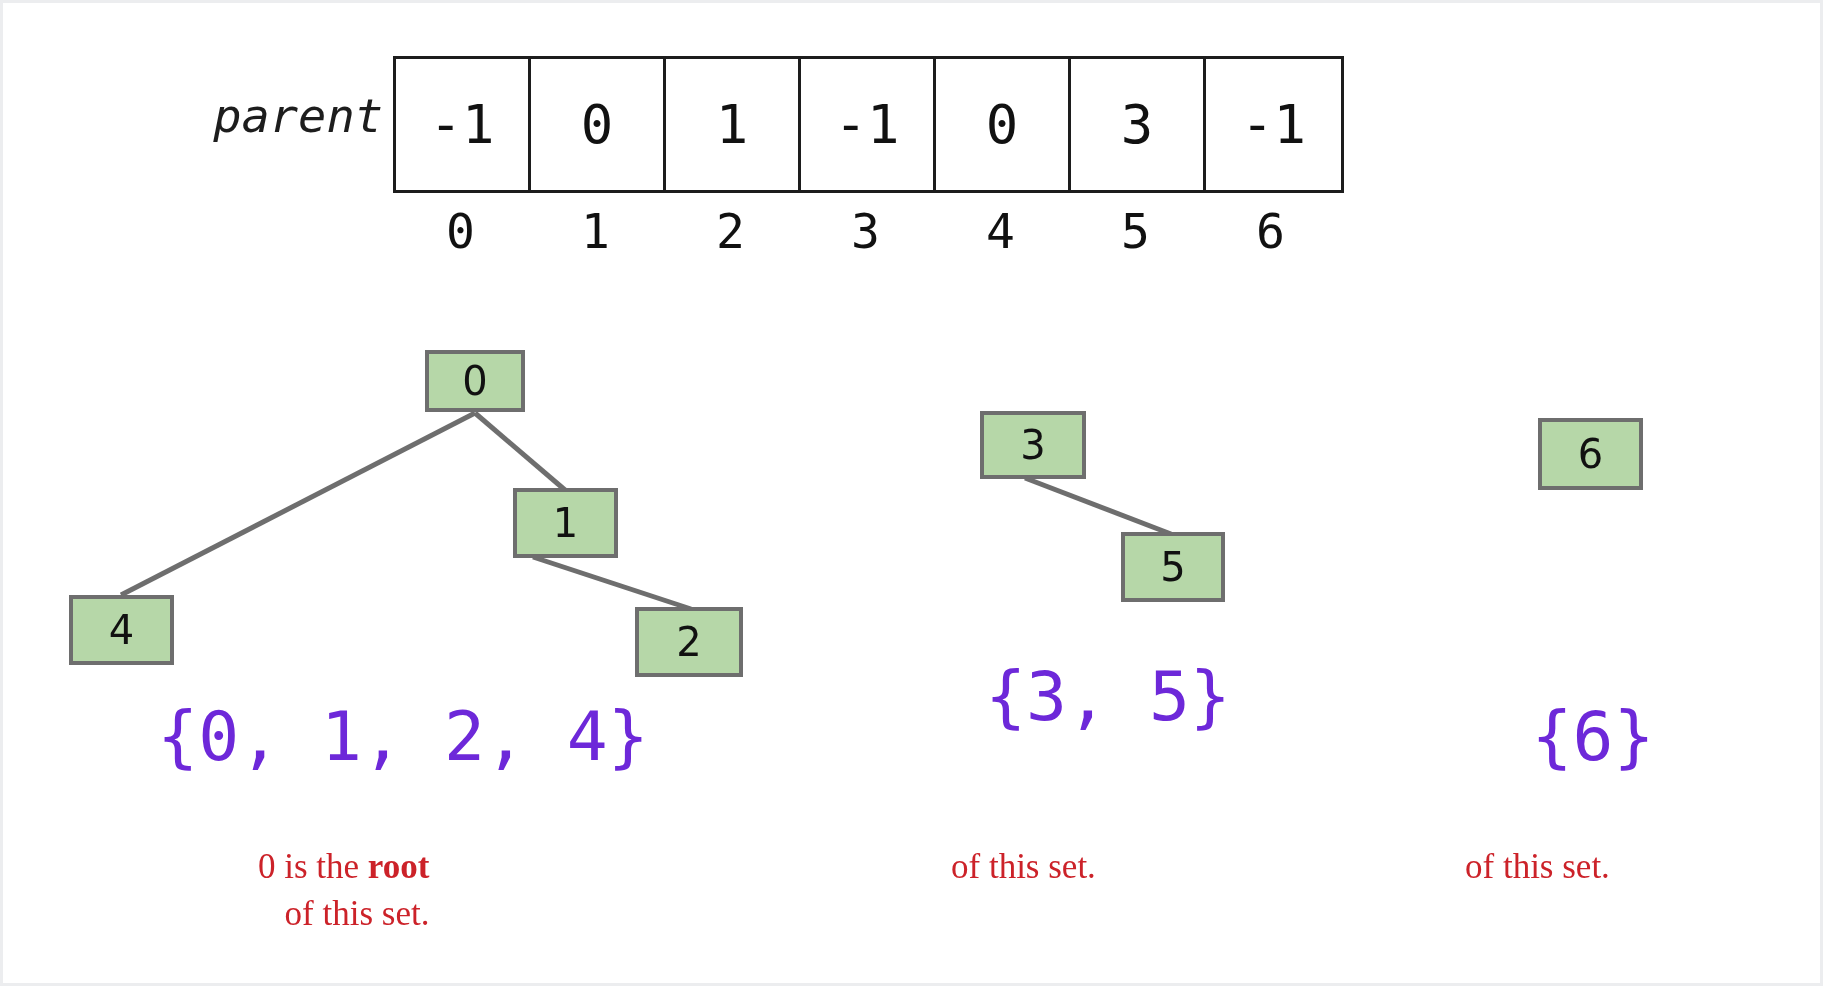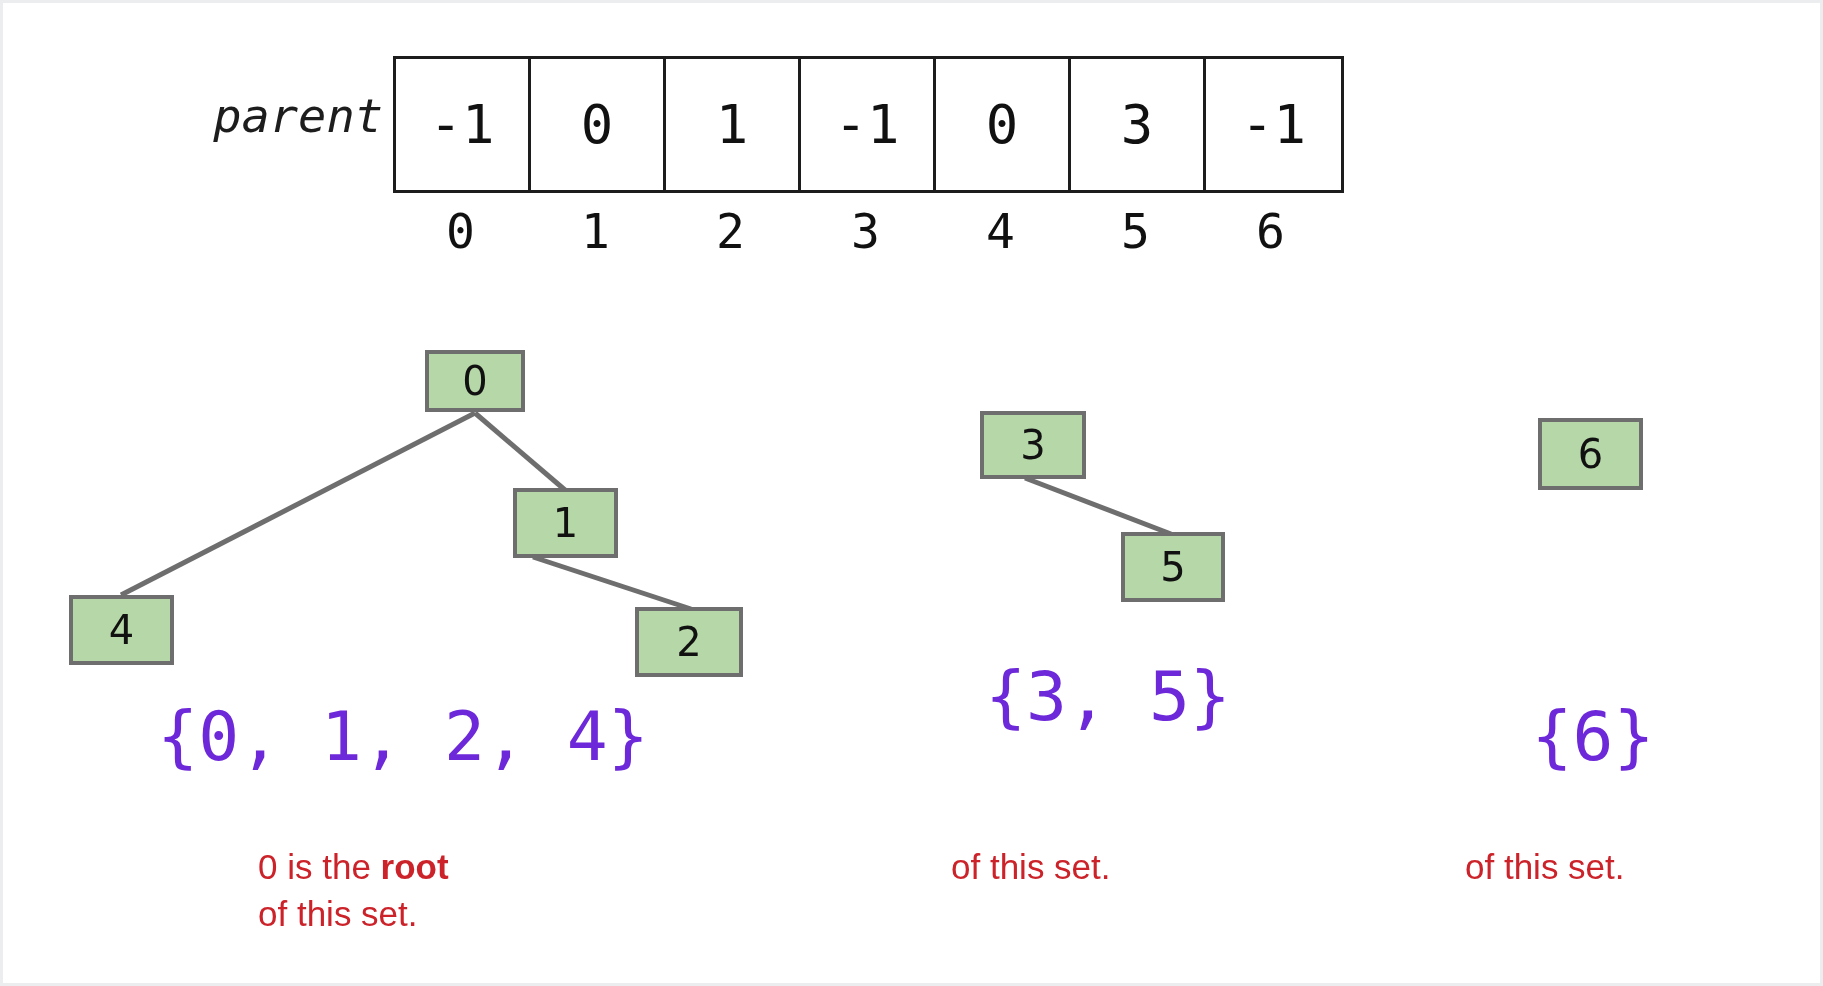--- a/index.html
+++ b/index.html
@@ -110,25 +110,26 @@
     font-family: "DejaVu Sans Mono", monospace;
     font-size: 68px;
     color: #6d28d9;
     white-space: nowrap;
     text-align: center;
   }
 
   
   .root-note {
     position: absolute;
-    font-family: Liberation Sans, sans-serif;
+    font-family: Liberation Serif, serif;
     font-size: 35px;
     line-height: 1.35;
     color: #cc2229;
     white-space: nowrap;
+    text-align: right;
   }
   .root-note b { font-weight: bold; }
 </style>
 </head>
 <body>
 
 <div id="canvas">
 
   <div id="array-section">
 

